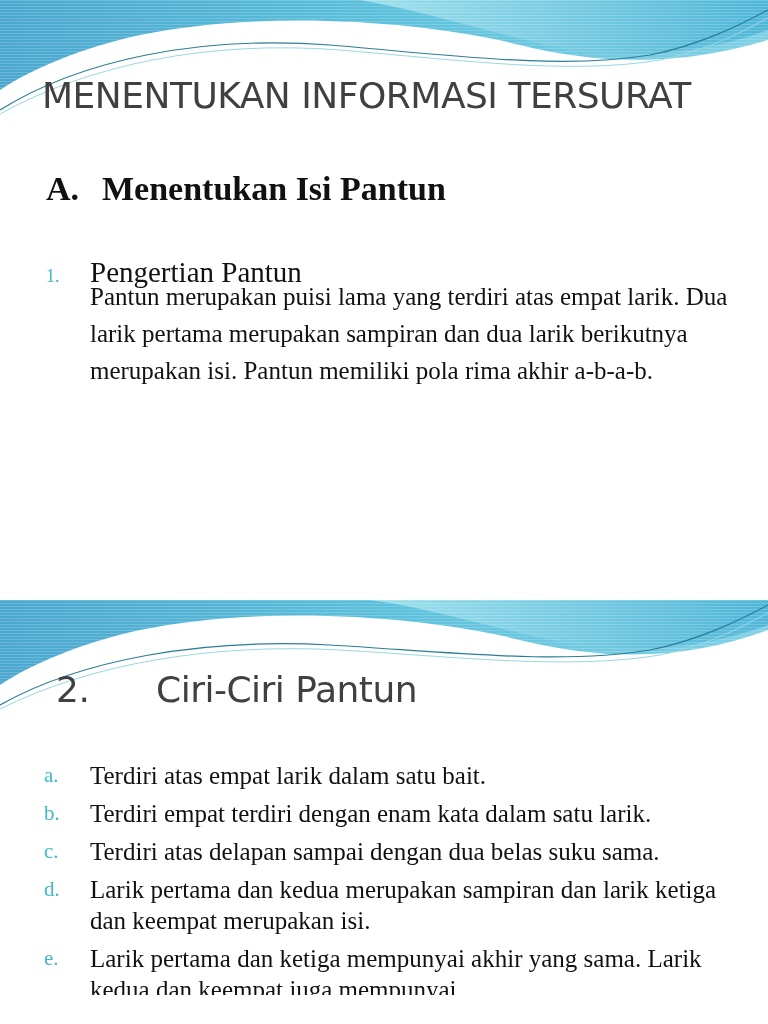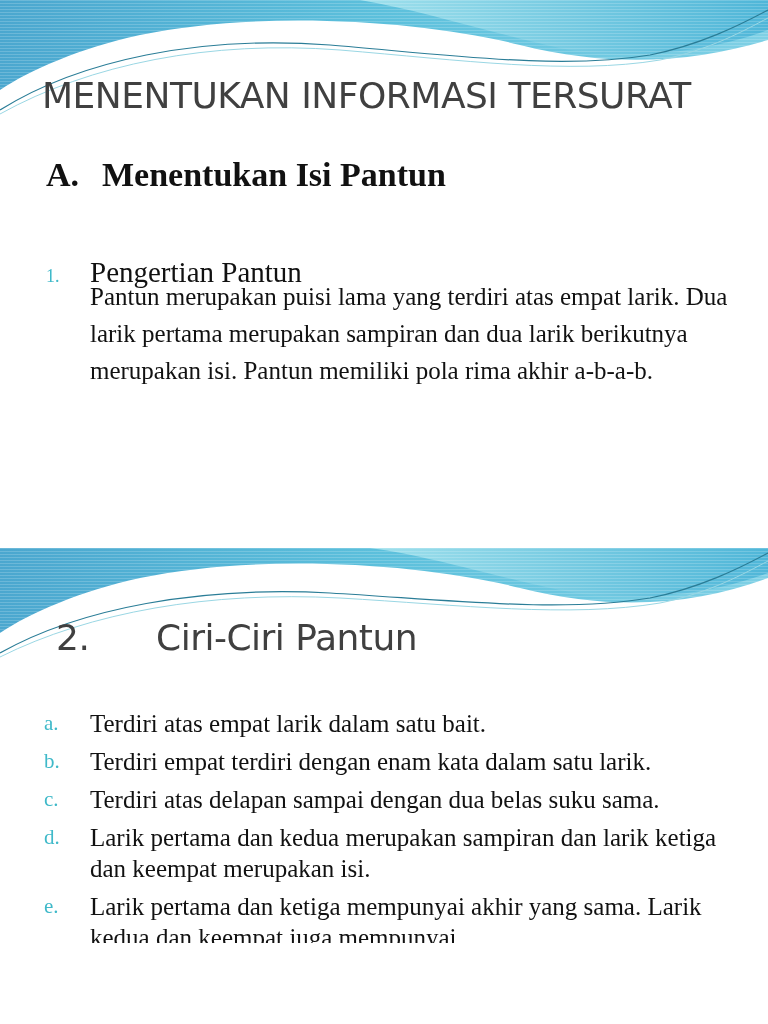--- a/index.html
+++ b/index.html
@@ -1,25 +1,25 @@
 <!DOCTYPE html>
 <html><head>
   <meta charset="utf-8">
   <style>
     html, body { margin:0; padding:0; }
     body { width:768px; height:1024px; overflow:hidden; background:#ffffff; position:relative; font-family:"Liberation Serif", serif; }
     .slide { position:absolute; left:0; width:768px; background:#fff; overflow:hidden; }
     .slide1 { top:0; height:575px; }
-    .slide2 { top:548px; height:395px; }
+    .slide2 { top:600px; height:395px; }
     .wave { position:absolute; left:0; top:0; width:768px; }
     .title { position:absolute; font-family:"DejaVu Sans", sans-serif; color:#404040; font-weight:normal; margin:18px; letter-spacing:-0.5px; }
     .slide1 .title { left:24px; top:50px; font-size:36px; line-height:56px; width:740px; }
     .slide2 .title { left:38px; top:50px; font-size:36px; line-height:44px; }
     .slide2 .title .num { display:inline-block; width:100px; }
-    .h-a { position:absolute; left:46px; top:156px; font-size:34px; font-weight:bold; color:#111;font-family:Liberation Serif, serif; }
+    .h-a { position:absolute; left:46px; top:170px; font-size:34px; font-weight:bold; color:#111;font-family:Liberation Serif, serif; }
     .h-a .ltr { display:inline-block; width:56px; }
     .sub1 { position:absolute; left:46px; top:224px; font-size:29px; color:#111;margin-top:32px; }
     .sub1 .marker { font-size:18px; color:#3fb9c9; display:inline-block; width:44px; }
     .para { position:absolute; left:82px; top:270px; width:650px; font-size:25px; line-height:37px; color:#111; margin:8px; }
     .list { position:absolute; left:44px; top:160px; width:680px; margin:0; padding:0; list-style:none; }
     .list li { display:flex; font-size:25px; line-height:31px; color:#111; margin-bottom:7px; }
     .list .marker { color:#3fb9c9; width:46px; flex:none; font-size:21px; }
     .list .txt { width:630px; }
   </style>
 </head>

